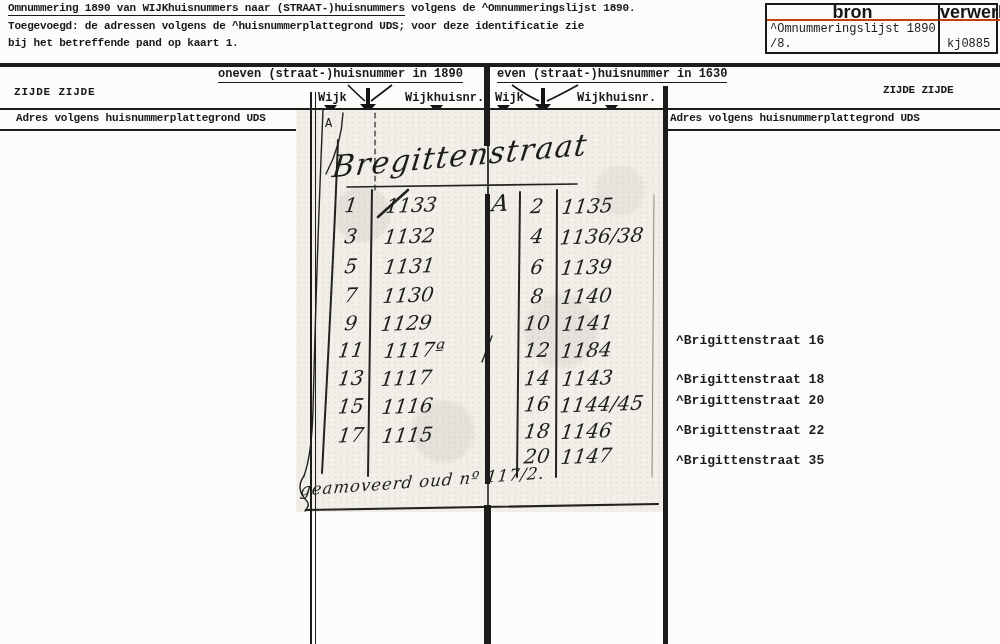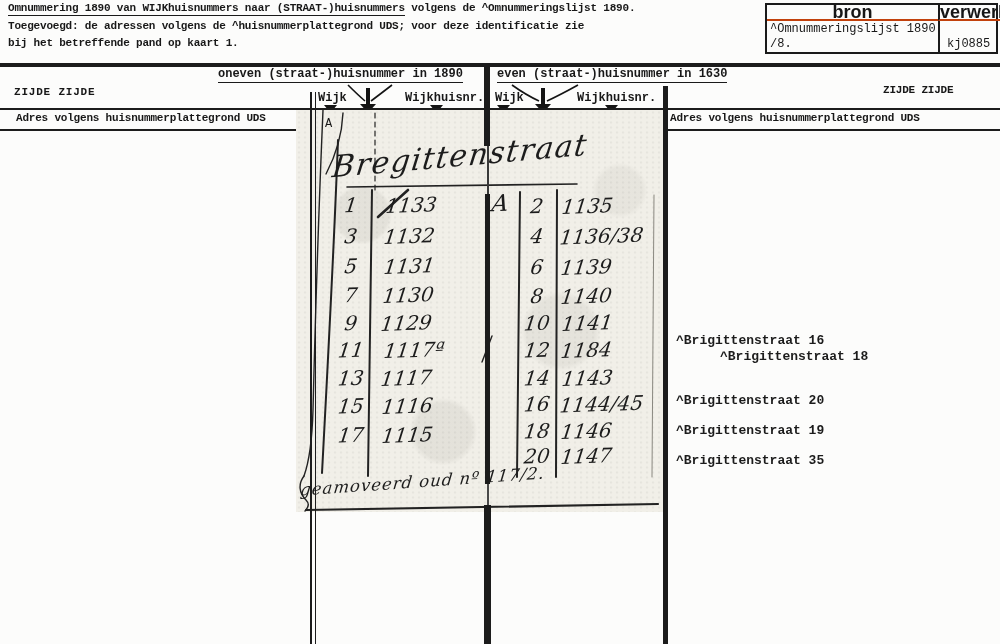--- a/index.html
+++ b/index.html
@@ -156,23 +156,23 @@
   <div class="hw" style="left:562px;top:313px;">1141</div>
   <div class="hw" style="left:561px;top:340px;">1184</div>
   <div class="hw" style="left:562px;top:368px;">1143</div>
   <div class="hw" style="left:560px;top:394px;">1144/45</div>
   <div class="hw" style="left:561px;top:421px;">1146</div>
   <div class="hw" style="left:561px;top:446px;">1147</div>
 
   <div class="hw" style="left:300px;top:474px;font-size:16.5px;letter-spacing:1px;transform:rotate(-4deg) skewX(-10deg);">geamoveerd oud nº 117/2.</div>
 
   <div class="ann" style="top:333px;">^Brigittenstraat 16</div>
-  <div class="ann" style="top:349px;margin-left:44px;">^Brigittenstraat 18</div>
+  <div class="ann" style="top:372px;">^Brigittenstraat 18</div>
   <div class="ann" style="top:393px;">^Brigittenstraat 20</div>
-  <div class="ann" style="top:423px;">^Brigittenstraat 19</div>
+  <div class="ann" style="top:423px;">^Brigittenstraat 22</div>
   <div class="ann" style="top:453px;">^Brigittenstraat 35</div>
 
   <div class="vline" style="left:310px;top:92px;width:1.6px;height:552px;"></div>
   <div class="vline" style="left:314.5px;top:92px;width:1.6px;height:552px;"></div>
 
   <div class="vline" style="left:484px;top:64px;width:6px;height:82px;"></div>
   <div class="vline" style="left:487px;top:146px;width:2px;height:48px;background:#3a3a3a;"></div>
   <div class="vline" style="left:485px;top:194px;width:4.5px;height:290px;"></div>
   <div class="vline" style="left:487px;top:484px;width:2px;height:21px;background:#4a4a4a;"></div>
   <div class="vline" style="left:484px;top:505px;width:6.5px;height:139px;"></div>

